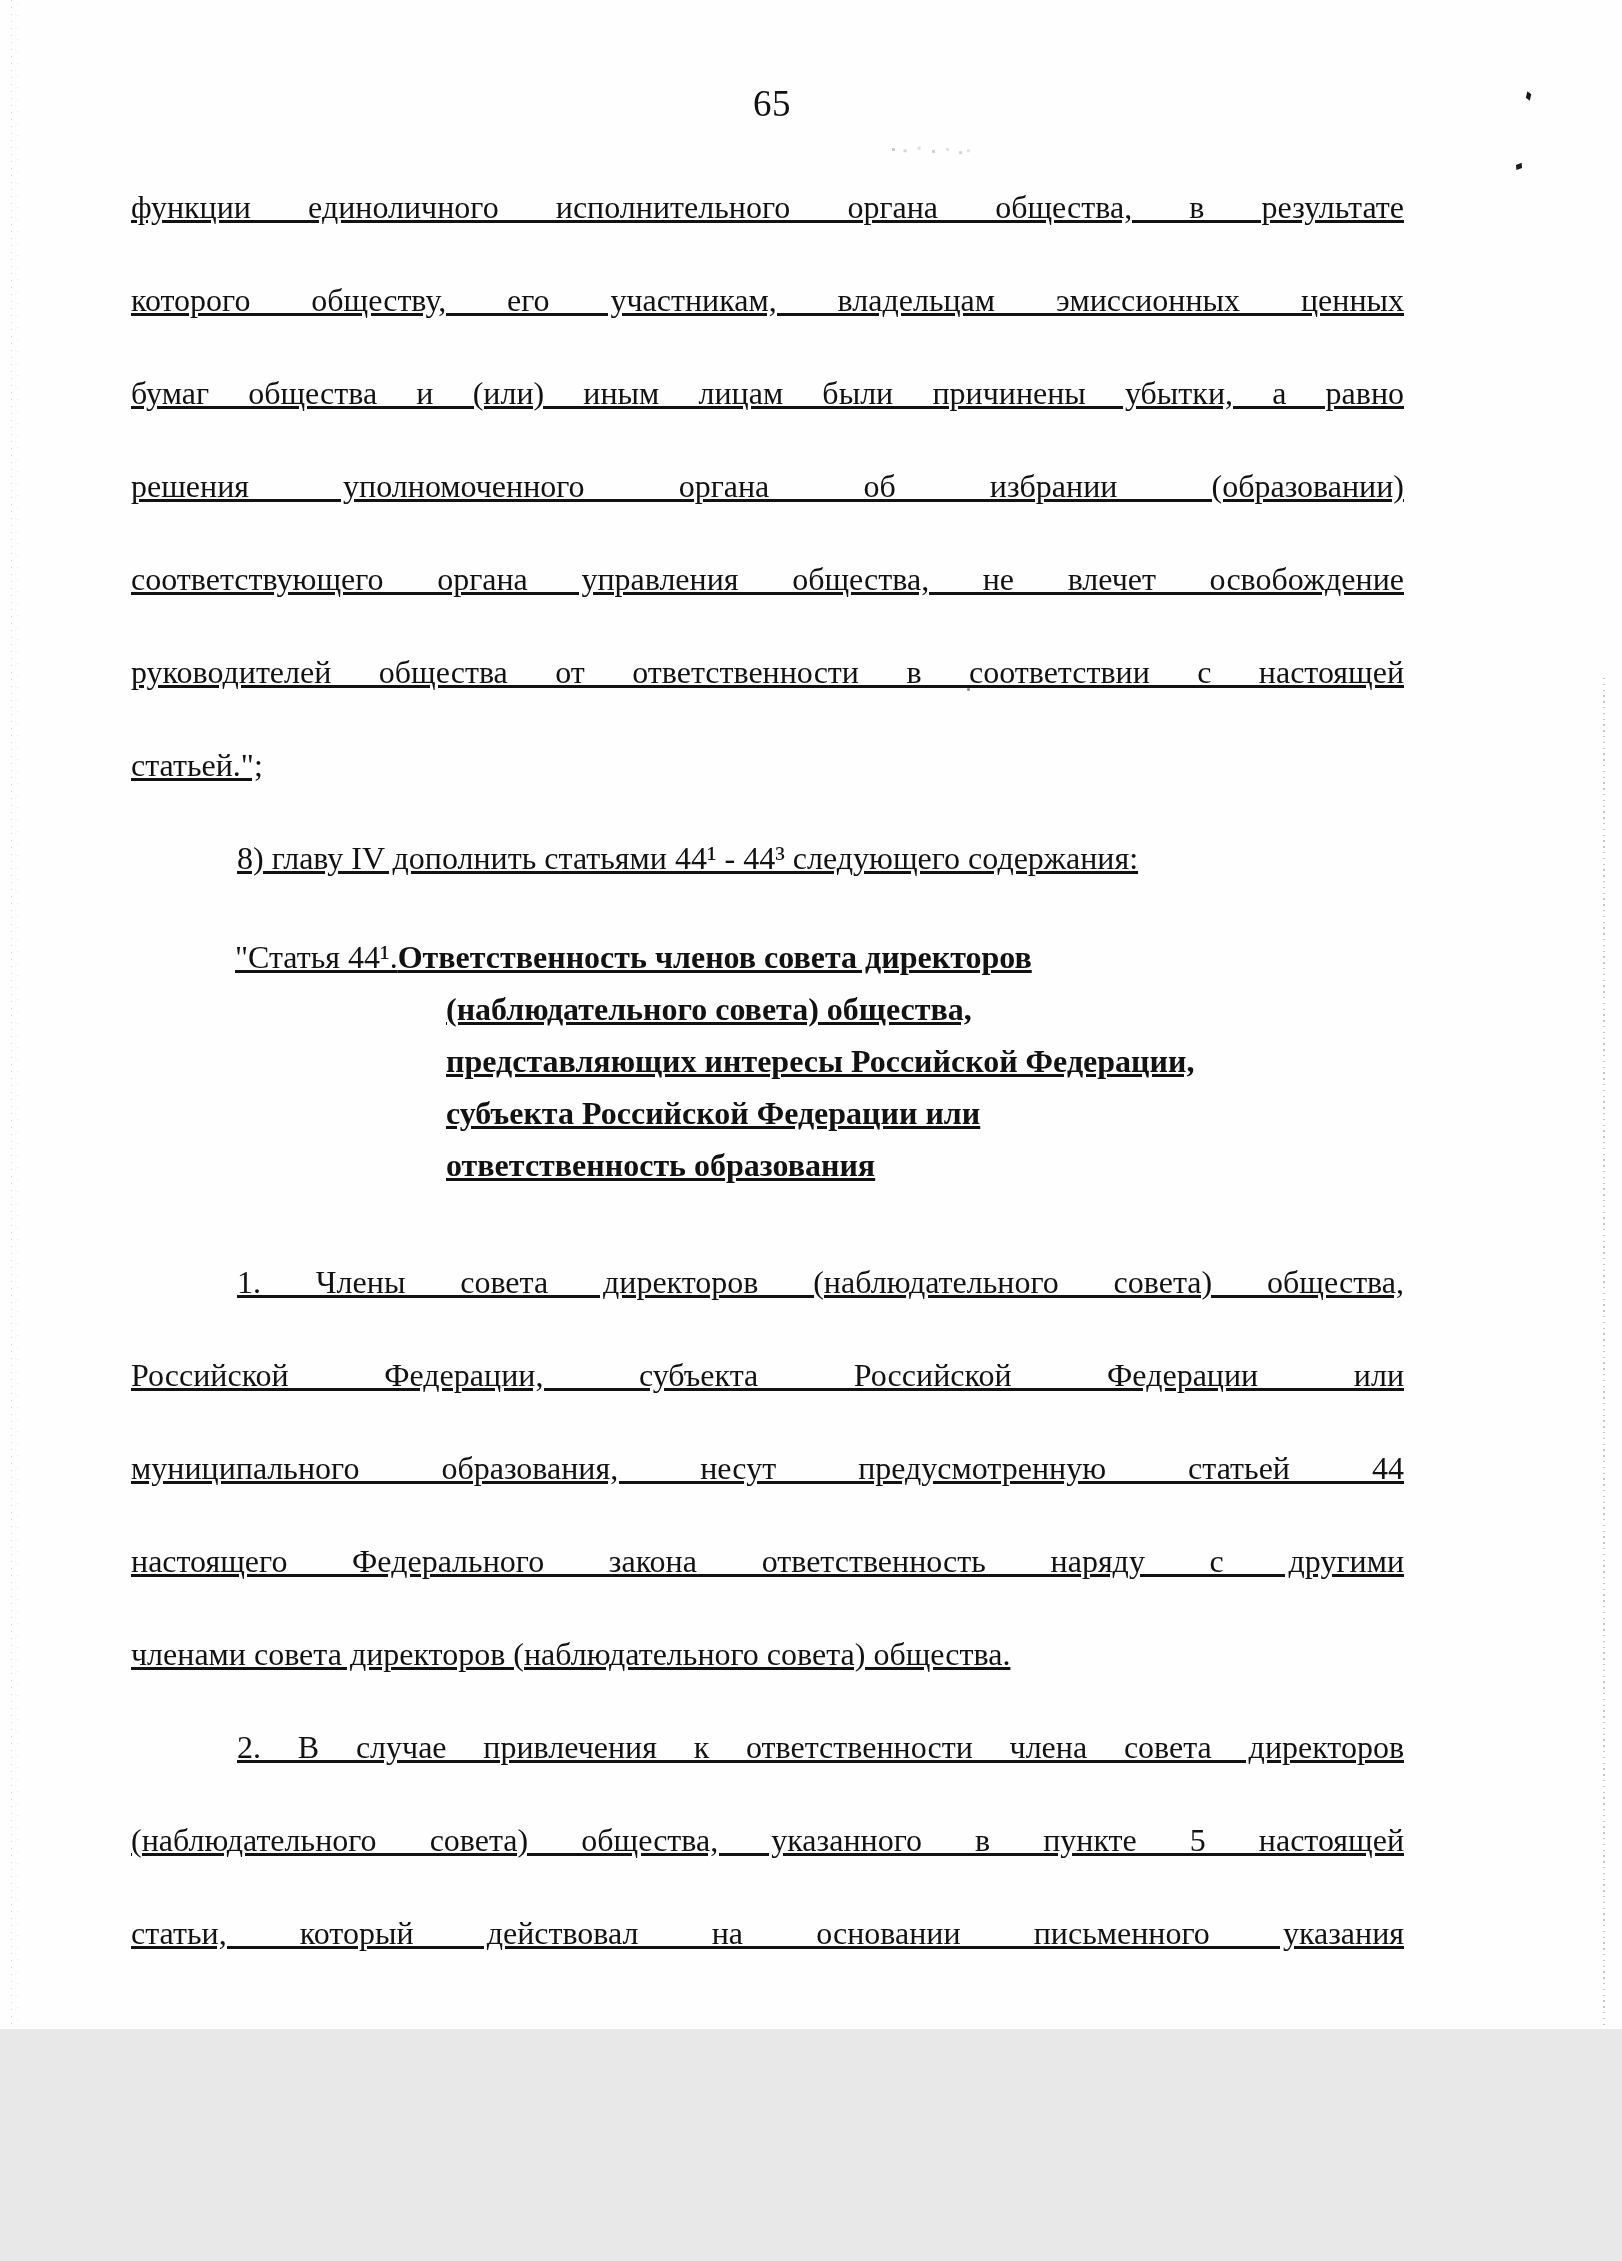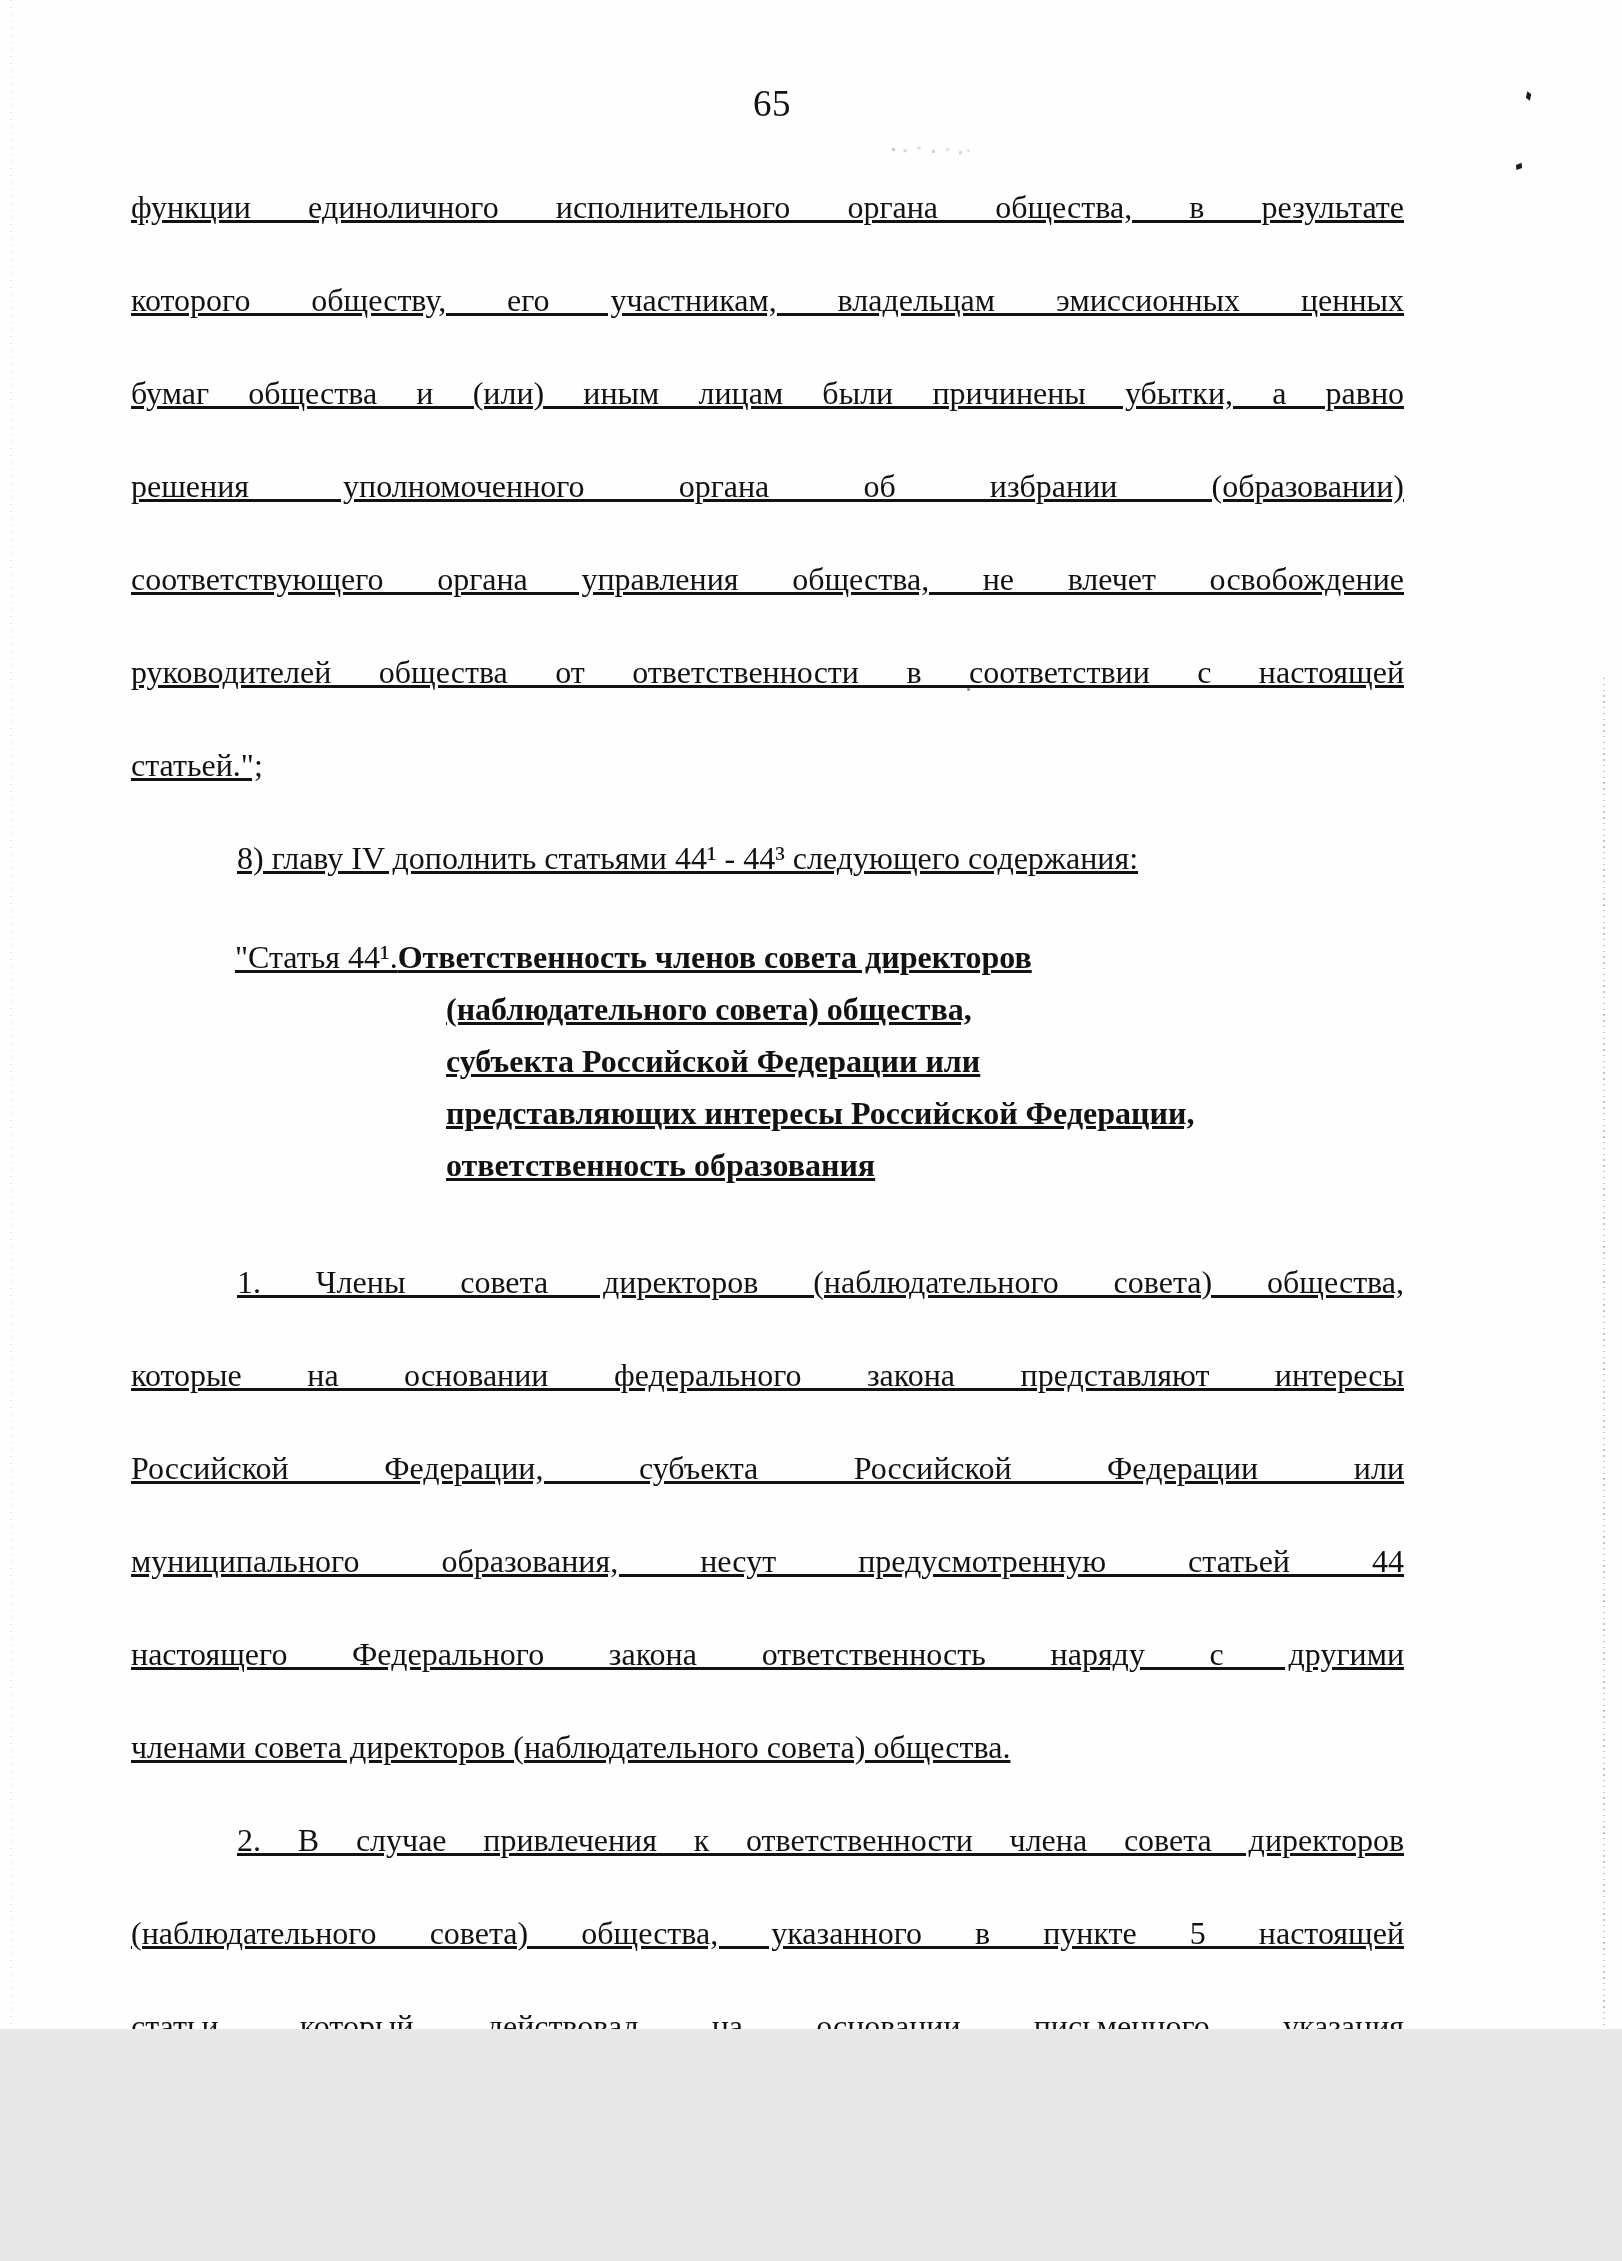--- a/index.html
+++ b/index.html
@@ -139,29 +139,28 @@
         <div class="tline">руководителей общества от ответственности в соответствии с настоящей</div>
         <div class="tline tline-last">статьей.";</div>
       </div>
 
     <div class="item8">8) главу IV дополнить статьями 44¹ - 44³ следующего содержания:</div>
 
     <div class="article-heading">
       <div class="heading-first"><span>"Статья 44¹.</span><span class="bold">Ответственность членов совета директоров</span></div>
       <div class="heading-cont">
           <div class="tline">(наблюдательного совета) общества,</div>
+          <div class="tline">представляющих интересы Российской Федерации,</div>
           <div class="tline">субъекта Российской Федерации или</div>
-          <div class="tline">представляющих интересы Российской Федерации,</div>
           <div class="tline tline-last">ответственность образования</div>
         </div>
     </div>
 
     <div class="para endp indent-first para1">
         <div class="tline">1. Члены совета директоров (наблюдательного совета) общества,</div>
-        <div class="tline">которые на основании федерального закона представляют интересы</div>
         <div class="tline">Российской Федерации, субъекта Российской Федерации или</div>
         <div class="tline">муниципального образования, несут предусмотренную статьей 44</div>
         <div class="tline">настоящего Федерального закона ответственность наряду с другими</div>
         <div class="tline tline-last">членами совета директоров (наблюдательного совета) общества.</div>
       </div>
 
     <div class="para indent-first para2">
         <div class="tline">2. В случае привлечения к ответственности члена совета директоров</div>
         <div class="tline">(наблюдательного совета) общества, указанного в пункте 5 настоящей</div>
         <div class="tline tline-last">статьи, который действовал на основании письменного указания</div>

